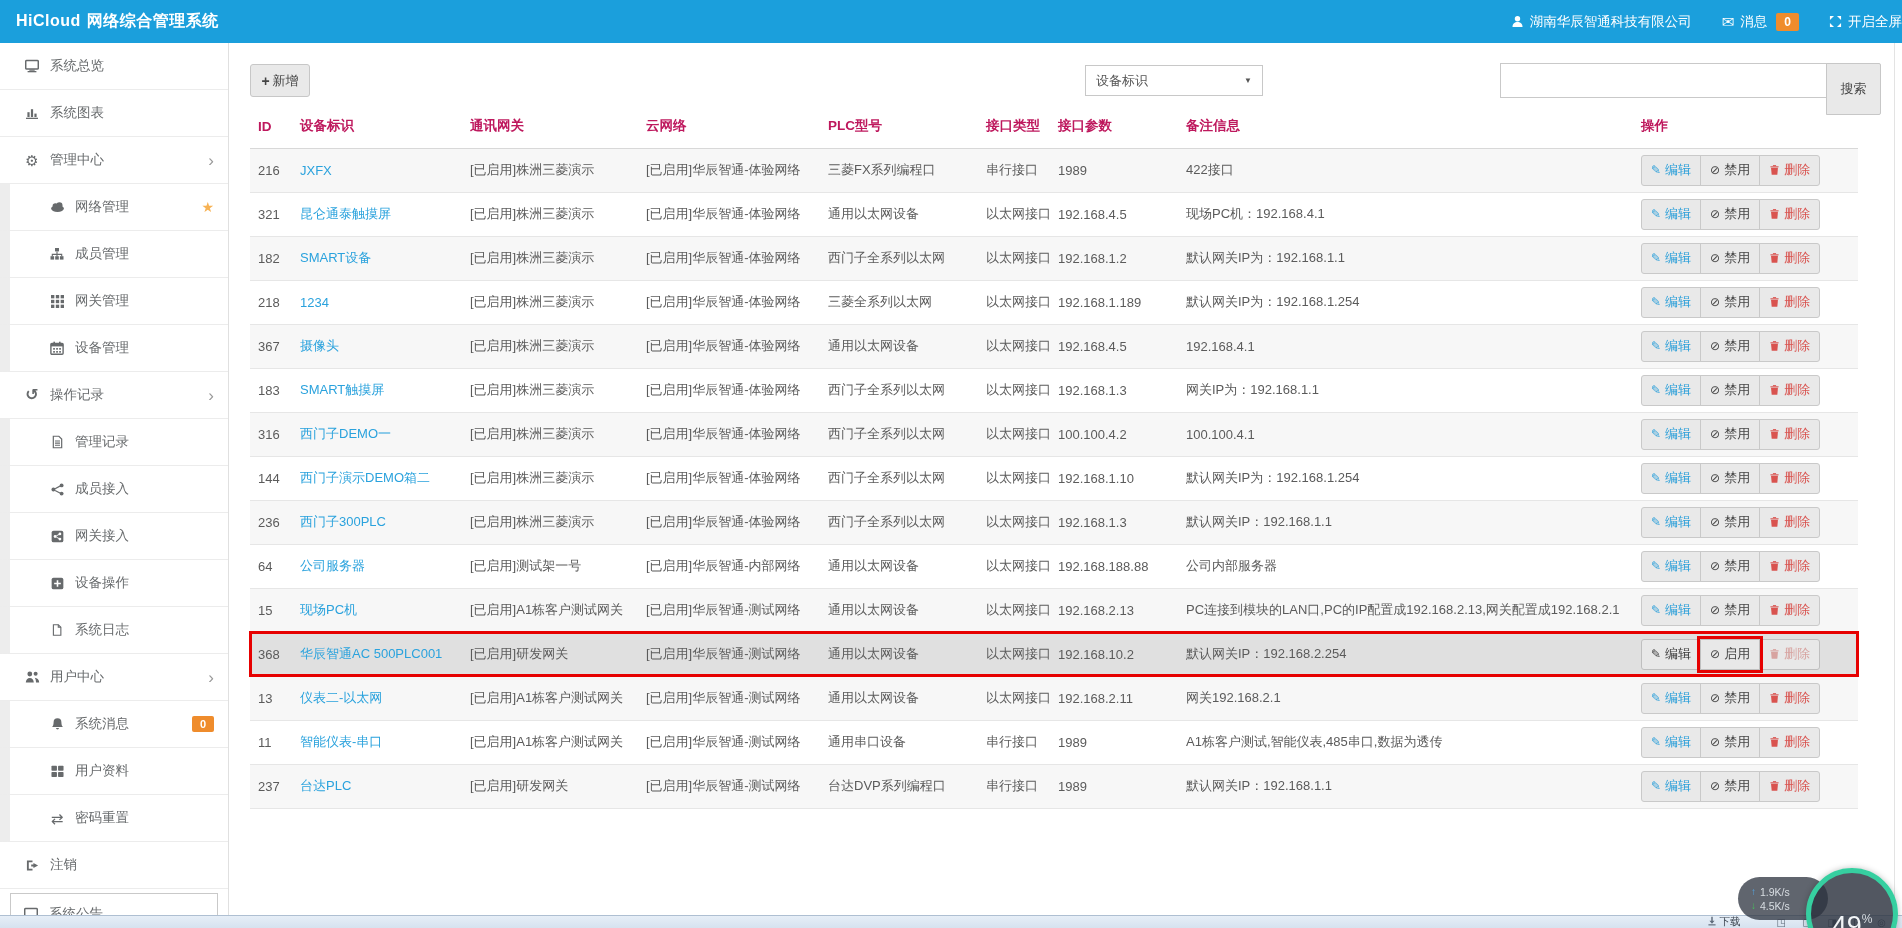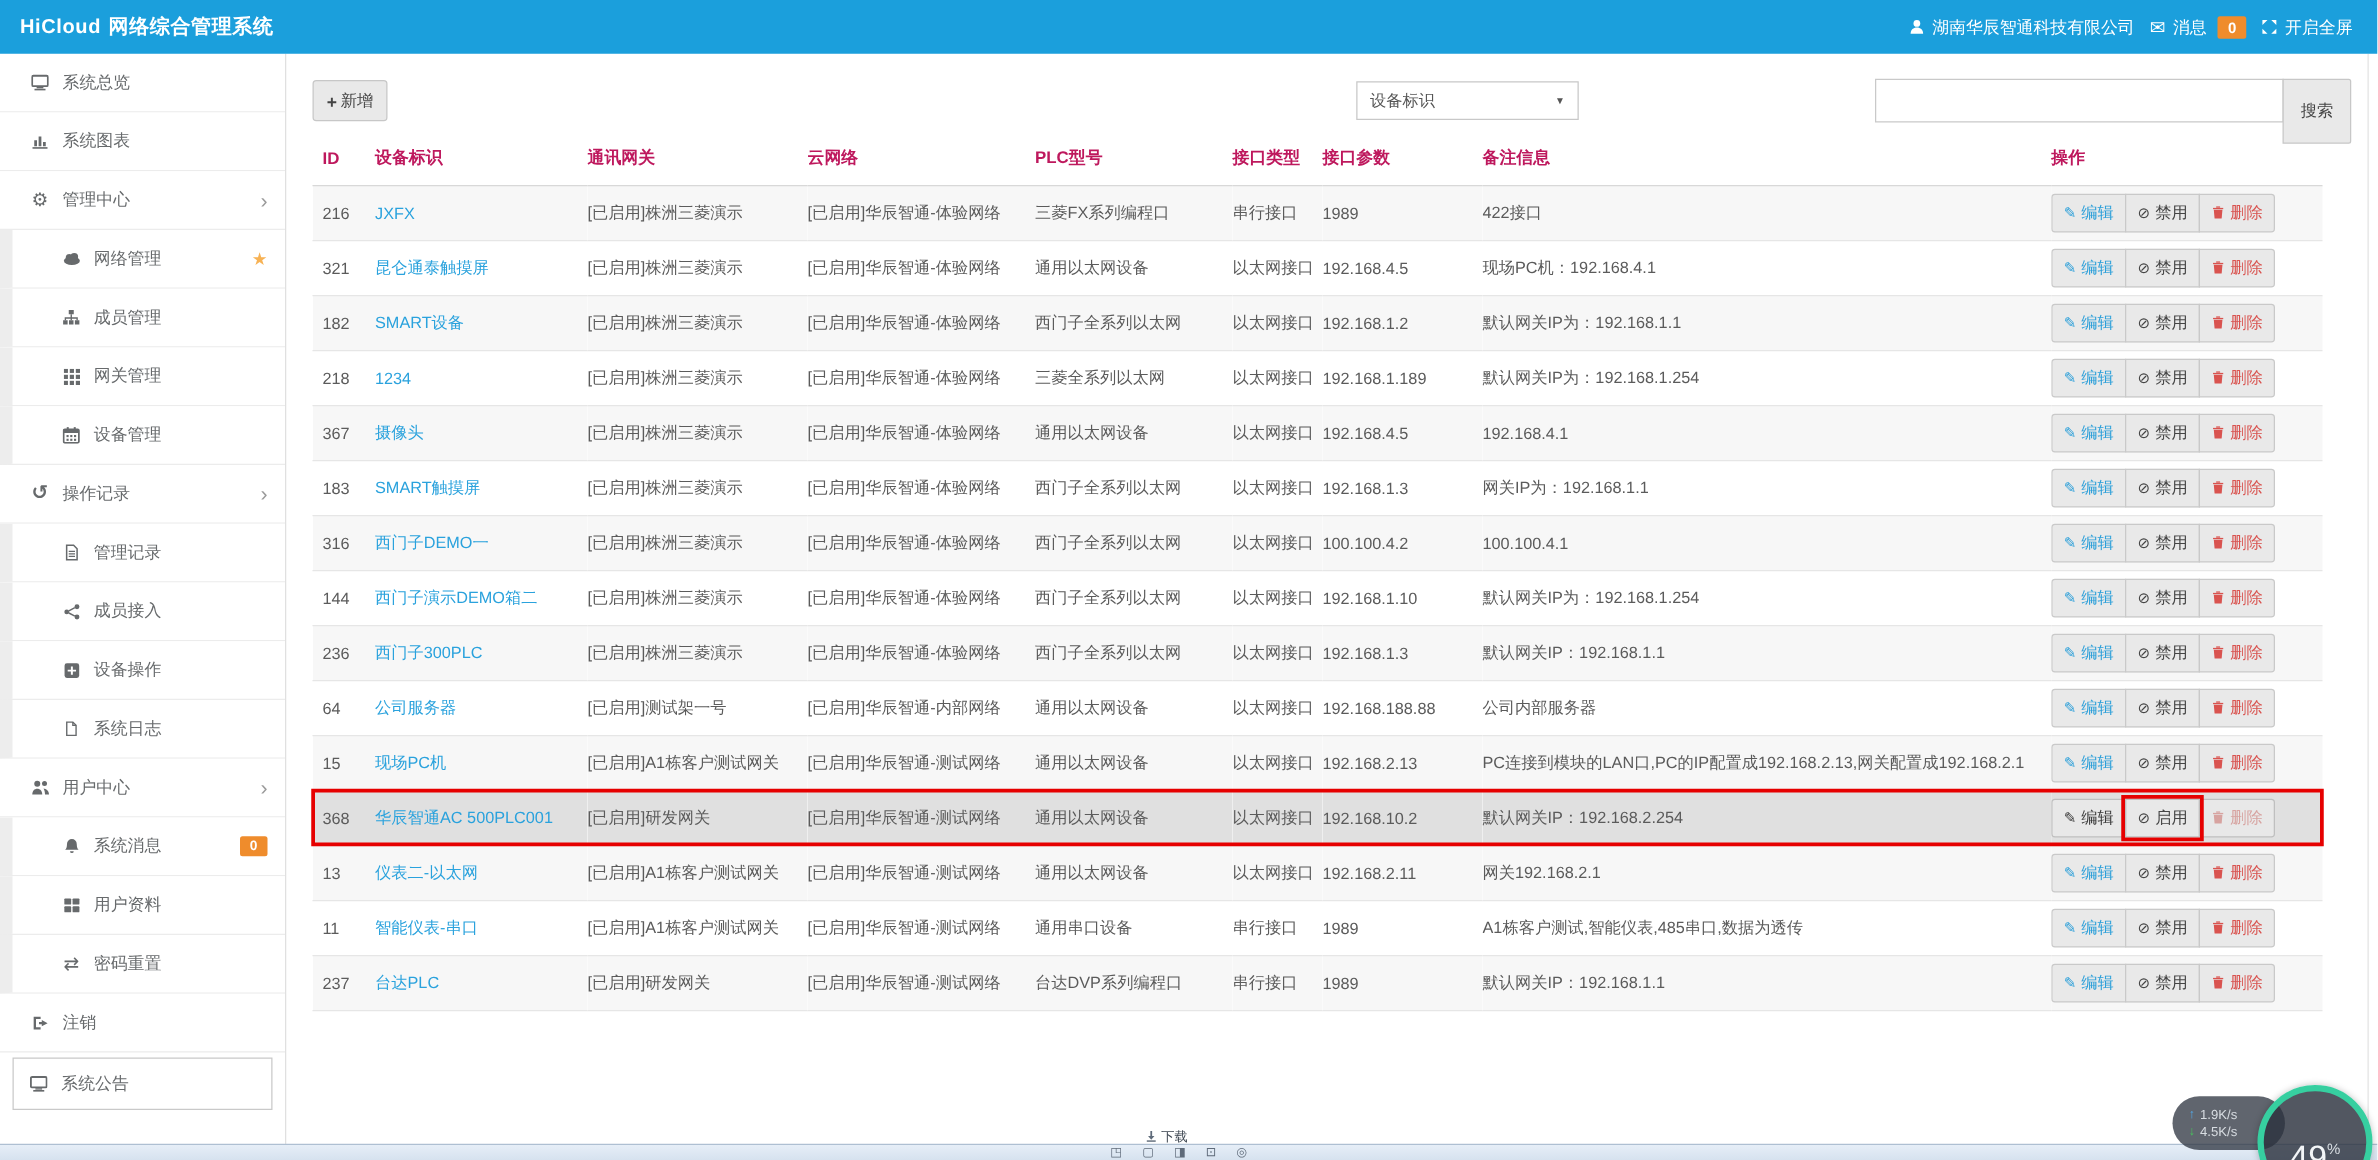--- a/index.html
+++ b/index.html
@@ -5,21 +5,21 @@
   * { margin:0; padding:0; box-sizing:border-box; }
   html,body { width:1902px; height:928px; overflow:hidden; background:#fff;
     font-family:"Liberation Sans","DejaVu Sans",sans-serif; }
   body { position:relative; color:#5b5b5b; }
 
   
   .topbar { position:absolute; left:0; top:0; width:1902px; height:43px;
     background:#1b9fdc; display:flex; align-items:center; color:#fff; z-index:4; }
   .brand { margin-left:16px; font-size:16px; font-weight:bold; letter-spacing:.5px; }
   .brand span { margin-left:6px; }
-  .top-right { margin-left:auto; display:flex; align-items:flex-end; gap:12px; padding-right:20px; font-size:13.5px; }
+  .top-right { margin-left:auto; display:flex; align-items:flex-end; gap:30px; font-size:13.5px; }
   .top-item { display:flex; align-items:center; gap:6px; cursor:pointer; }
   .tbadge { background:#ef8c2c; color:#fff; font-size:12px; font-weight:bold;
     padding:2px 8px; border-radius:2px; margin-left:3px; }
   .ticn svg { display:block; }
   .mailg { font-size:15px; }
 
   
   .sidebar { position:absolute; left:0; top:43px; width:229px; height:885px;
     background:#fff; border-right:1px solid #e0e0e0; z-index:1; }
   .side-item { display:flex; align-items:center; height:47px; border-bottom:1px solid #ececec;
@@ -90,21 +90,21 @@
   .abtn svg { display:block; }
   tr.selected .abtn { background:rgba(255,255,255,.25); border-color:#bfbfbf; }
   tr.selected .abtn.edit { color:#3a3a3a; }
   tr.selected .abtn.del { color:#d7a3a0; }
   .abtn.annotated { outline:3px solid #e60000; outline-offset:0px; position:relative; z-index:2; }
 
   
   .statusband { position:absolute; left:0; top:915px; width:1902px; height:13px;
     background:linear-gradient(#e6eef7,#d6e2ef); border-top:1px solid #aebfd2;
     z-index:5; display:flex; align-items:center; justify-content:flex-end;
-    font-size:10.5px; color:#3c4550;flex-direction:column; }
+    font-size:10.5px; color:#3c4550; }
   .sb-item { display:flex; align-items:center; gap:3px; margin-right:36px; }
   .sb-cluster { display:flex; gap:16px; margin-right:16px; color:#5f6b7a; font-size:10px; }
 
   
   .pill { position:absolute; left:1738px; top:877px; width:90px; height:43px;
     background:rgba(46,52,64,.76); border-radius:22px; z-index:6;
     display:flex; flex-direction:column; justify-content:center; gap:2px; padding-left:13px; }
   .prow { display:flex; align-items:center; gap:4px; font-size:10.5px; color:#d8dde2; }
   .arrow-up { color:#53a9e8; font-size:10px; }
   .arrow-down { color:#47c05c; font-size:10px; }
@@ -263,20 +263,32 @@
           <circle cx="11.4" cy="11.4" r="2.1"></circle>
           <path d="M4.4 6.1l5.2-2.7M4.4 8l5.2 2.7" stroke="currentColor" stroke-width="1.3"></path>
         </svg>
       </span>
       <span class="slabel">成员接入</span>
     </div>
     <div class="side-item sub">
       <span class="icn">
         <svg width="13" height="13" viewBox="0 0 14 14">
           <rect x="0.7" y="0.7" width="12.6" height="12.6" rx="2" fill="currentColor"></rect>
+          <circle cx="9.6" cy="4.2" r="1.5" fill="#fff"></circle>
+          <circle cx="4.4" cy="7" r="1.5" fill="#fff"></circle>
+          <circle cx="9.6" cy="9.8" r="1.5" fill="#fff"></circle>
+          <path d="M5.6 6.4l3-1.6M5.6 7.6l3 1.6" stroke="#fff" stroke-width="1"></path>
+        </svg>
+      </span>
+      <span class="slabel">网关接入</span>
+    </div>
+    <div class="side-item sub">
+      <span class="icn">
+        <svg width="13" height="13" viewBox="0 0 14 14">
+          <rect x="0.7" y="0.7" width="12.6" height="12.6" rx="2" fill="currentColor"></rect>
           <path d="M7 3.4v7.2M3.4 7h7.2" stroke="#fff" stroke-width="1.7"></path>
         </svg>
       </span>
       <span class="slabel">设备操作</span>
     </div>
     <div class="side-item sub">
       <span class="icn">
         <svg width="12" height="14" viewBox="0 0 14 14">
           <path d="M2.8 0.8h5.7l3 3v9.4H2.8z" fill="none" stroke="currentColor" stroke-width="1.3"></path>
           <path d="M8.5 0.8v3h3" fill="none" stroke="currentColor" stroke-width="1.3"></path>

